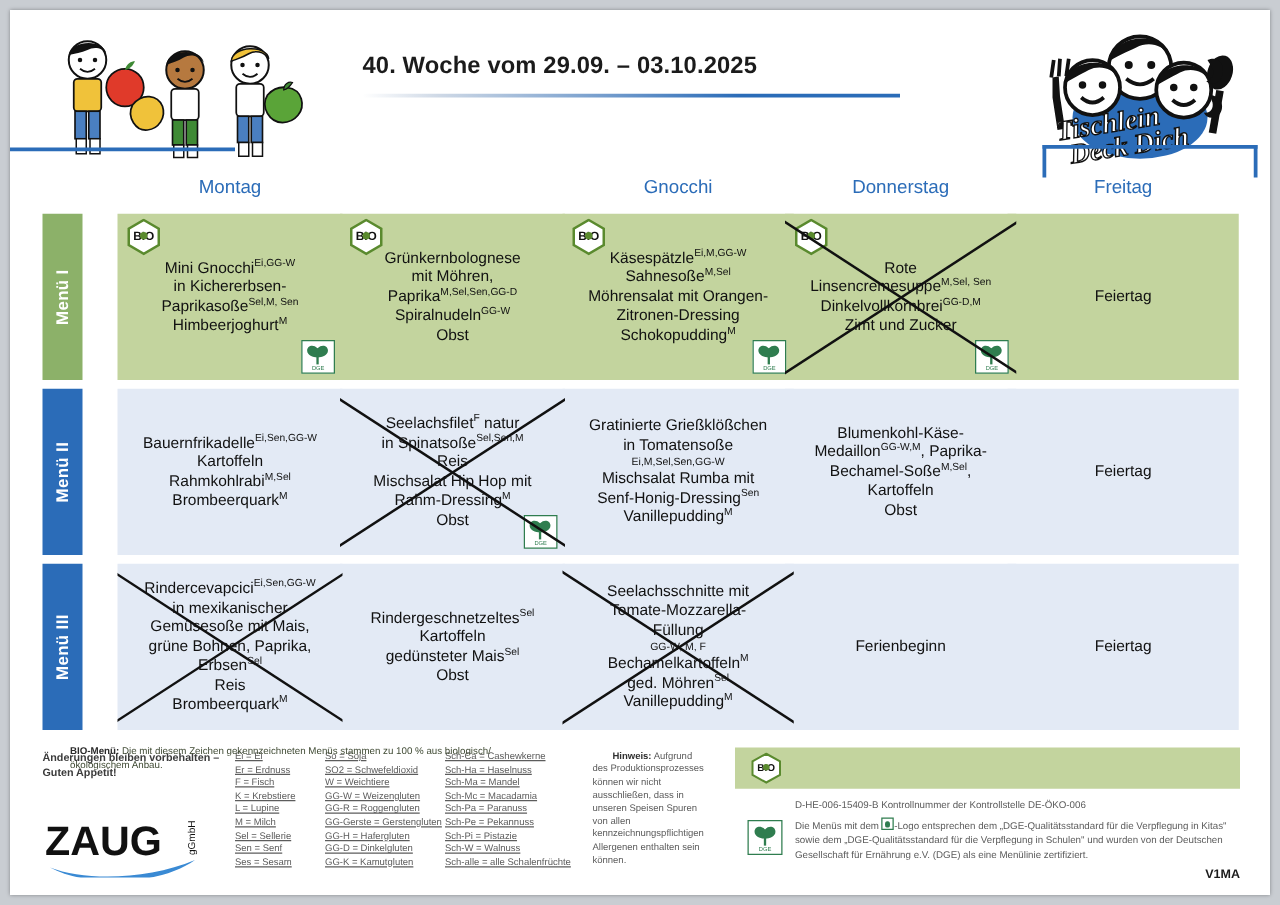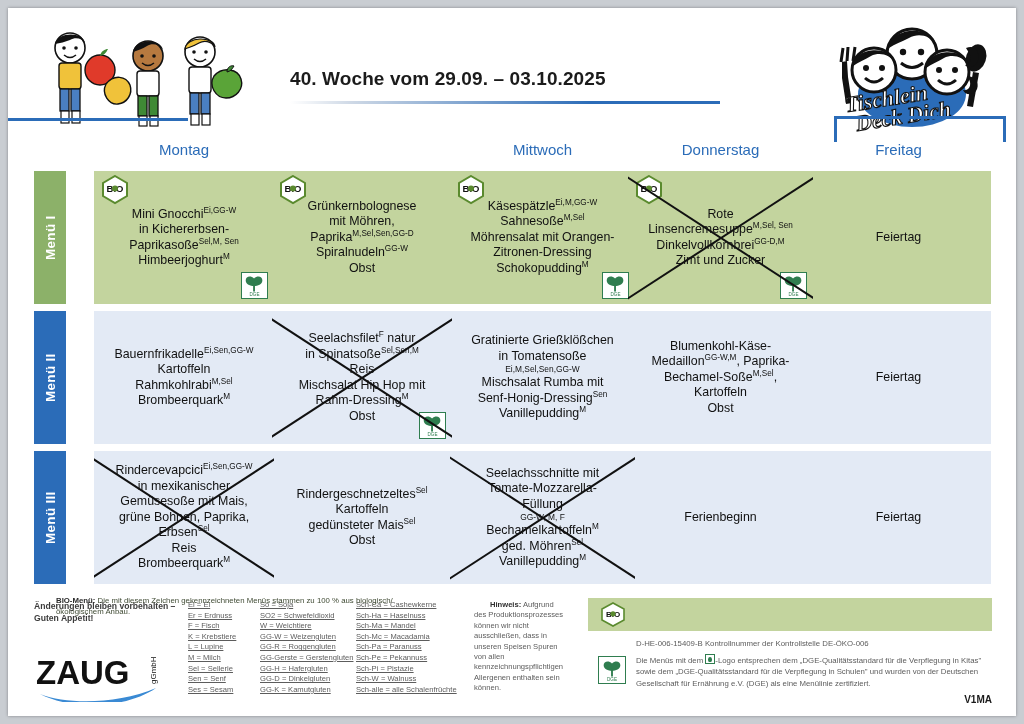--- a/index.html
+++ b/index.html
@@ -13,21 +13,21 @@
     position:absolute;left:8px;top:8px;
     width:1008px;height:708px;
     background:#ffffff;
     box-shadow:0 0 3px rgba(0,0,0,.35);
     overflow:hidden;
   }
 
   
   .header{position:relative;height:122px;}
   .kids{position:absolute;left:20px;top:14px;width:235px;height:110px;}
-  .title-wrap{position:absolute;left:282px;top:34px;width:500px;margin-top:26px;}
+  .title-wrap{position:absolute;left:282px;top:34px;width:500px;}
   .title{font-size:19px;font-weight:bold;color:#1b1b1b;letter-spacing:.1px;}
   .title-rule{margin-top:11px;height:3px;width:430px;
     background:linear-gradient(to right,#ffffff 0%,#cfd9e6 14%,#2b6cb8 70%,#2b6cb8 100%);}
   .subtitle{margin-top:13px;font-size:12.5px;color:#1b1b1b;}
   .tdd-logo{position:absolute;right:14px;top:10px;width:186px;height:116px;}
   .blue-frame{position:absolute;right:10px;top:108px;width:172px;height:26px;
     border:3px solid #2b6cb8;border-bottom:none;box-sizing:border-box;}
   .blue-bar-left{position:absolute;left:0;top:110px;width:180px;height:3px;background:#2b6cb8;}
 
   
@@ -185,21 +185,21 @@
         <text x="38" y="104" font-family="'Liberation Serif',serif" font-size="22" font-style="italic" font-weight="bold" fill="#fff" stroke="#111" stroke-width="1.1">Deck Dich</text>
       </g>
     </svg>
 
     <div class="blue-bar-left"></div>
     <div class="blue-frame"></div>
   </div>
 
   <div class="days">
     <div class="day" style="left:60px;width:180px;">Montag</div>
-    <div class="day" style="left:416px;width:185px;">Mittwoch</div>
+    <div class="day" style="left:416px;width:185px;">Gnocchi</div>
     <div class="day" style="left:594px;width:185px;">Donnerstag</div>
     <div class="day" style="left:772px;width:185px;">Freitag</div>
   </div>
 
   <div class="grid">
 
     <div class="menu-tab tab-green" style="top:0;height:133px;">Menü I</div>
 
     <div class="cell cell-green" style="left:60px;top:0;width:180px;height:133px;">
       <div class="bio-badge">

